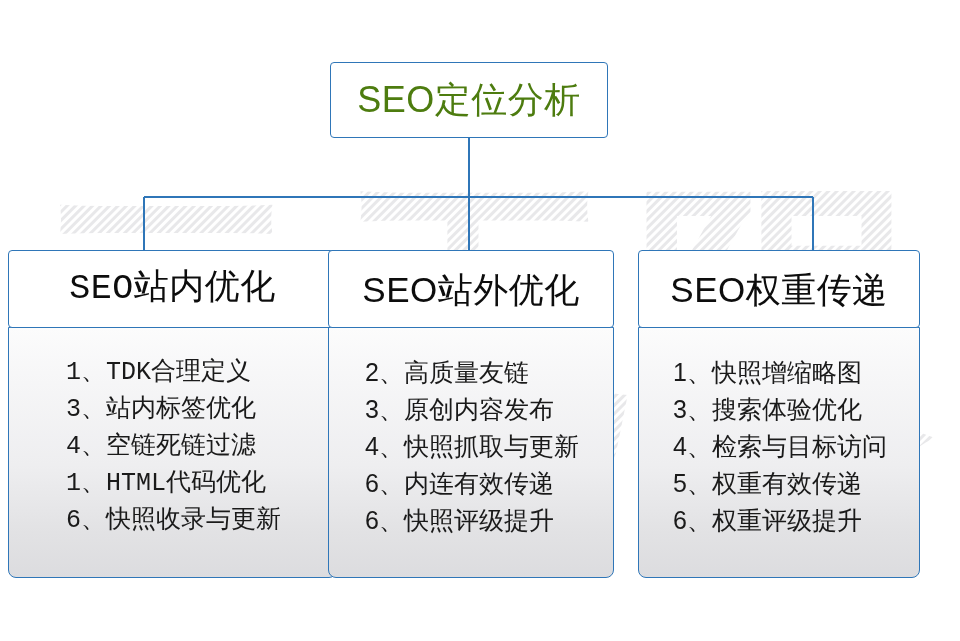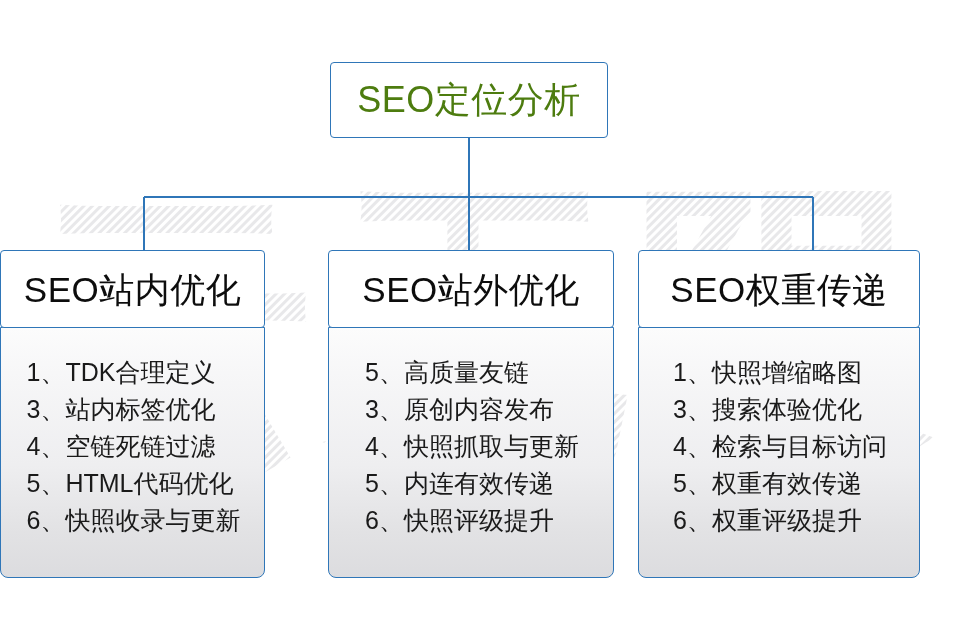--- a/index.html
+++ b/index.html
@@ -80,21 +80,21 @@
     font-weight: 400;
     line-height: 1;
   }
 
   
   .column {
     position: absolute;
     top: 250px;
     z-index: 3;
   }
-  .col-1 { left: 0;   width: 265px; }
+  .col-1 { left: 8px;   width: 329px; font-family: Liberation Mono, monospace; }
   .col-2 { left: 328px; width: 286px; }
   .col-3 { left: 638px; width: 282px; }
 
   .col-header {
     box-sizing: border-box;
     height: 78px;
     border: 1.4px solid #2f76b8;
     border-radius: 4px;
     background: #ffffff;
     display: flex;
@@ -180,36 +180,36 @@
 
   <div class="column col-1">
     <div class="col-header">
       <span class="col-header-title">SEO站内优化</span>
     </div>
     <div class="col-body">
       <ul class="item-list">
         <li class="item">1、TDK合理定义</li>
         <li class="item">3、站内标签优化</li>
         <li class="item">4、空链死链过滤</li>
-        <li class="item">5、HTML代码优化</li>
+        <li class="item">1、HTML代码优化</li>
         <li class="item">6、快照收录与更新</li>
       </ul>
     </div>
   </div>
 
   <div class="column col-2">
     <div class="col-header">
       <span class="col-header-title">SEO站外优化</span>
     </div>
     <div class="col-body">
       <ul class="item-list">
-        <li class="item">5、高质量友链</li>
+        <li class="item">2、高质量友链</li>
         <li class="item">3、原创内容发布</li>
         <li class="item">4、快照抓取与更新</li>
-        <li class="item">5、内连有效传递</li>
+        <li class="item">6、内连有效传递</li>
         <li class="item">6、快照评级提升</li>
       </ul>
     </div>
   </div>
 
   <div class="column col-3">
     <div class="col-header">
       <span class="col-header-title">SEO权重传递</span>
     </div>
     <div class="col-body">

